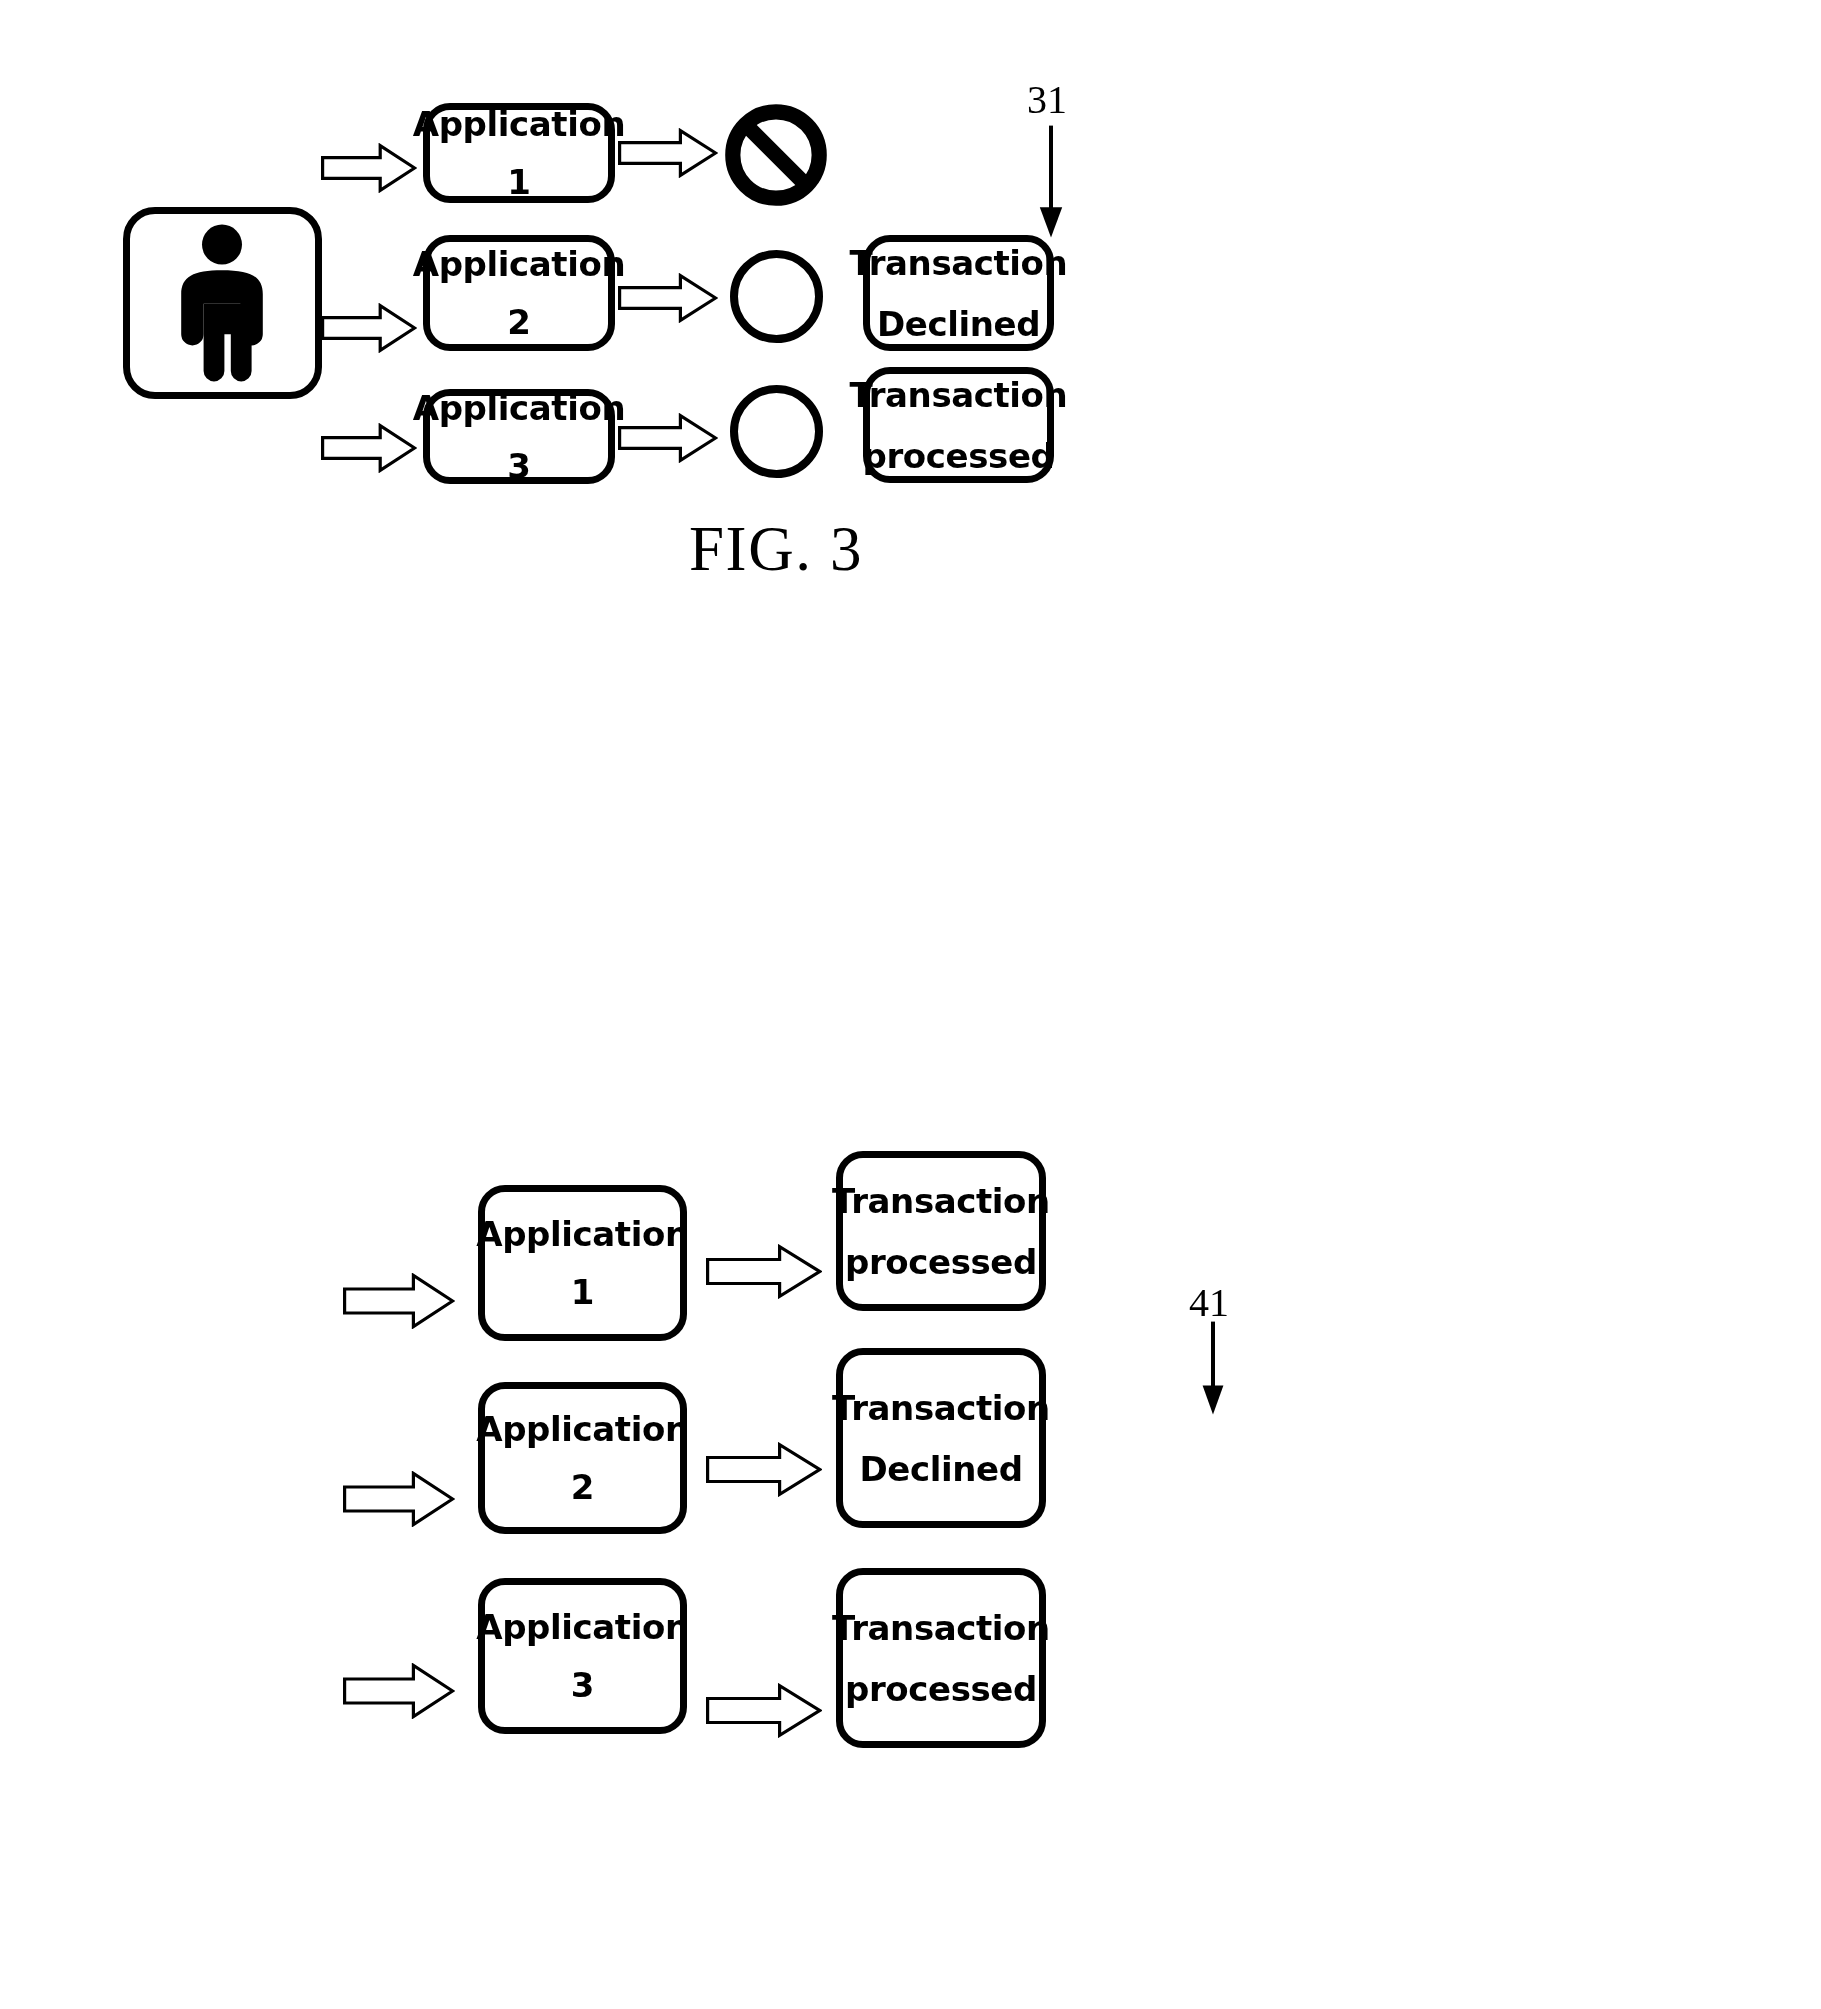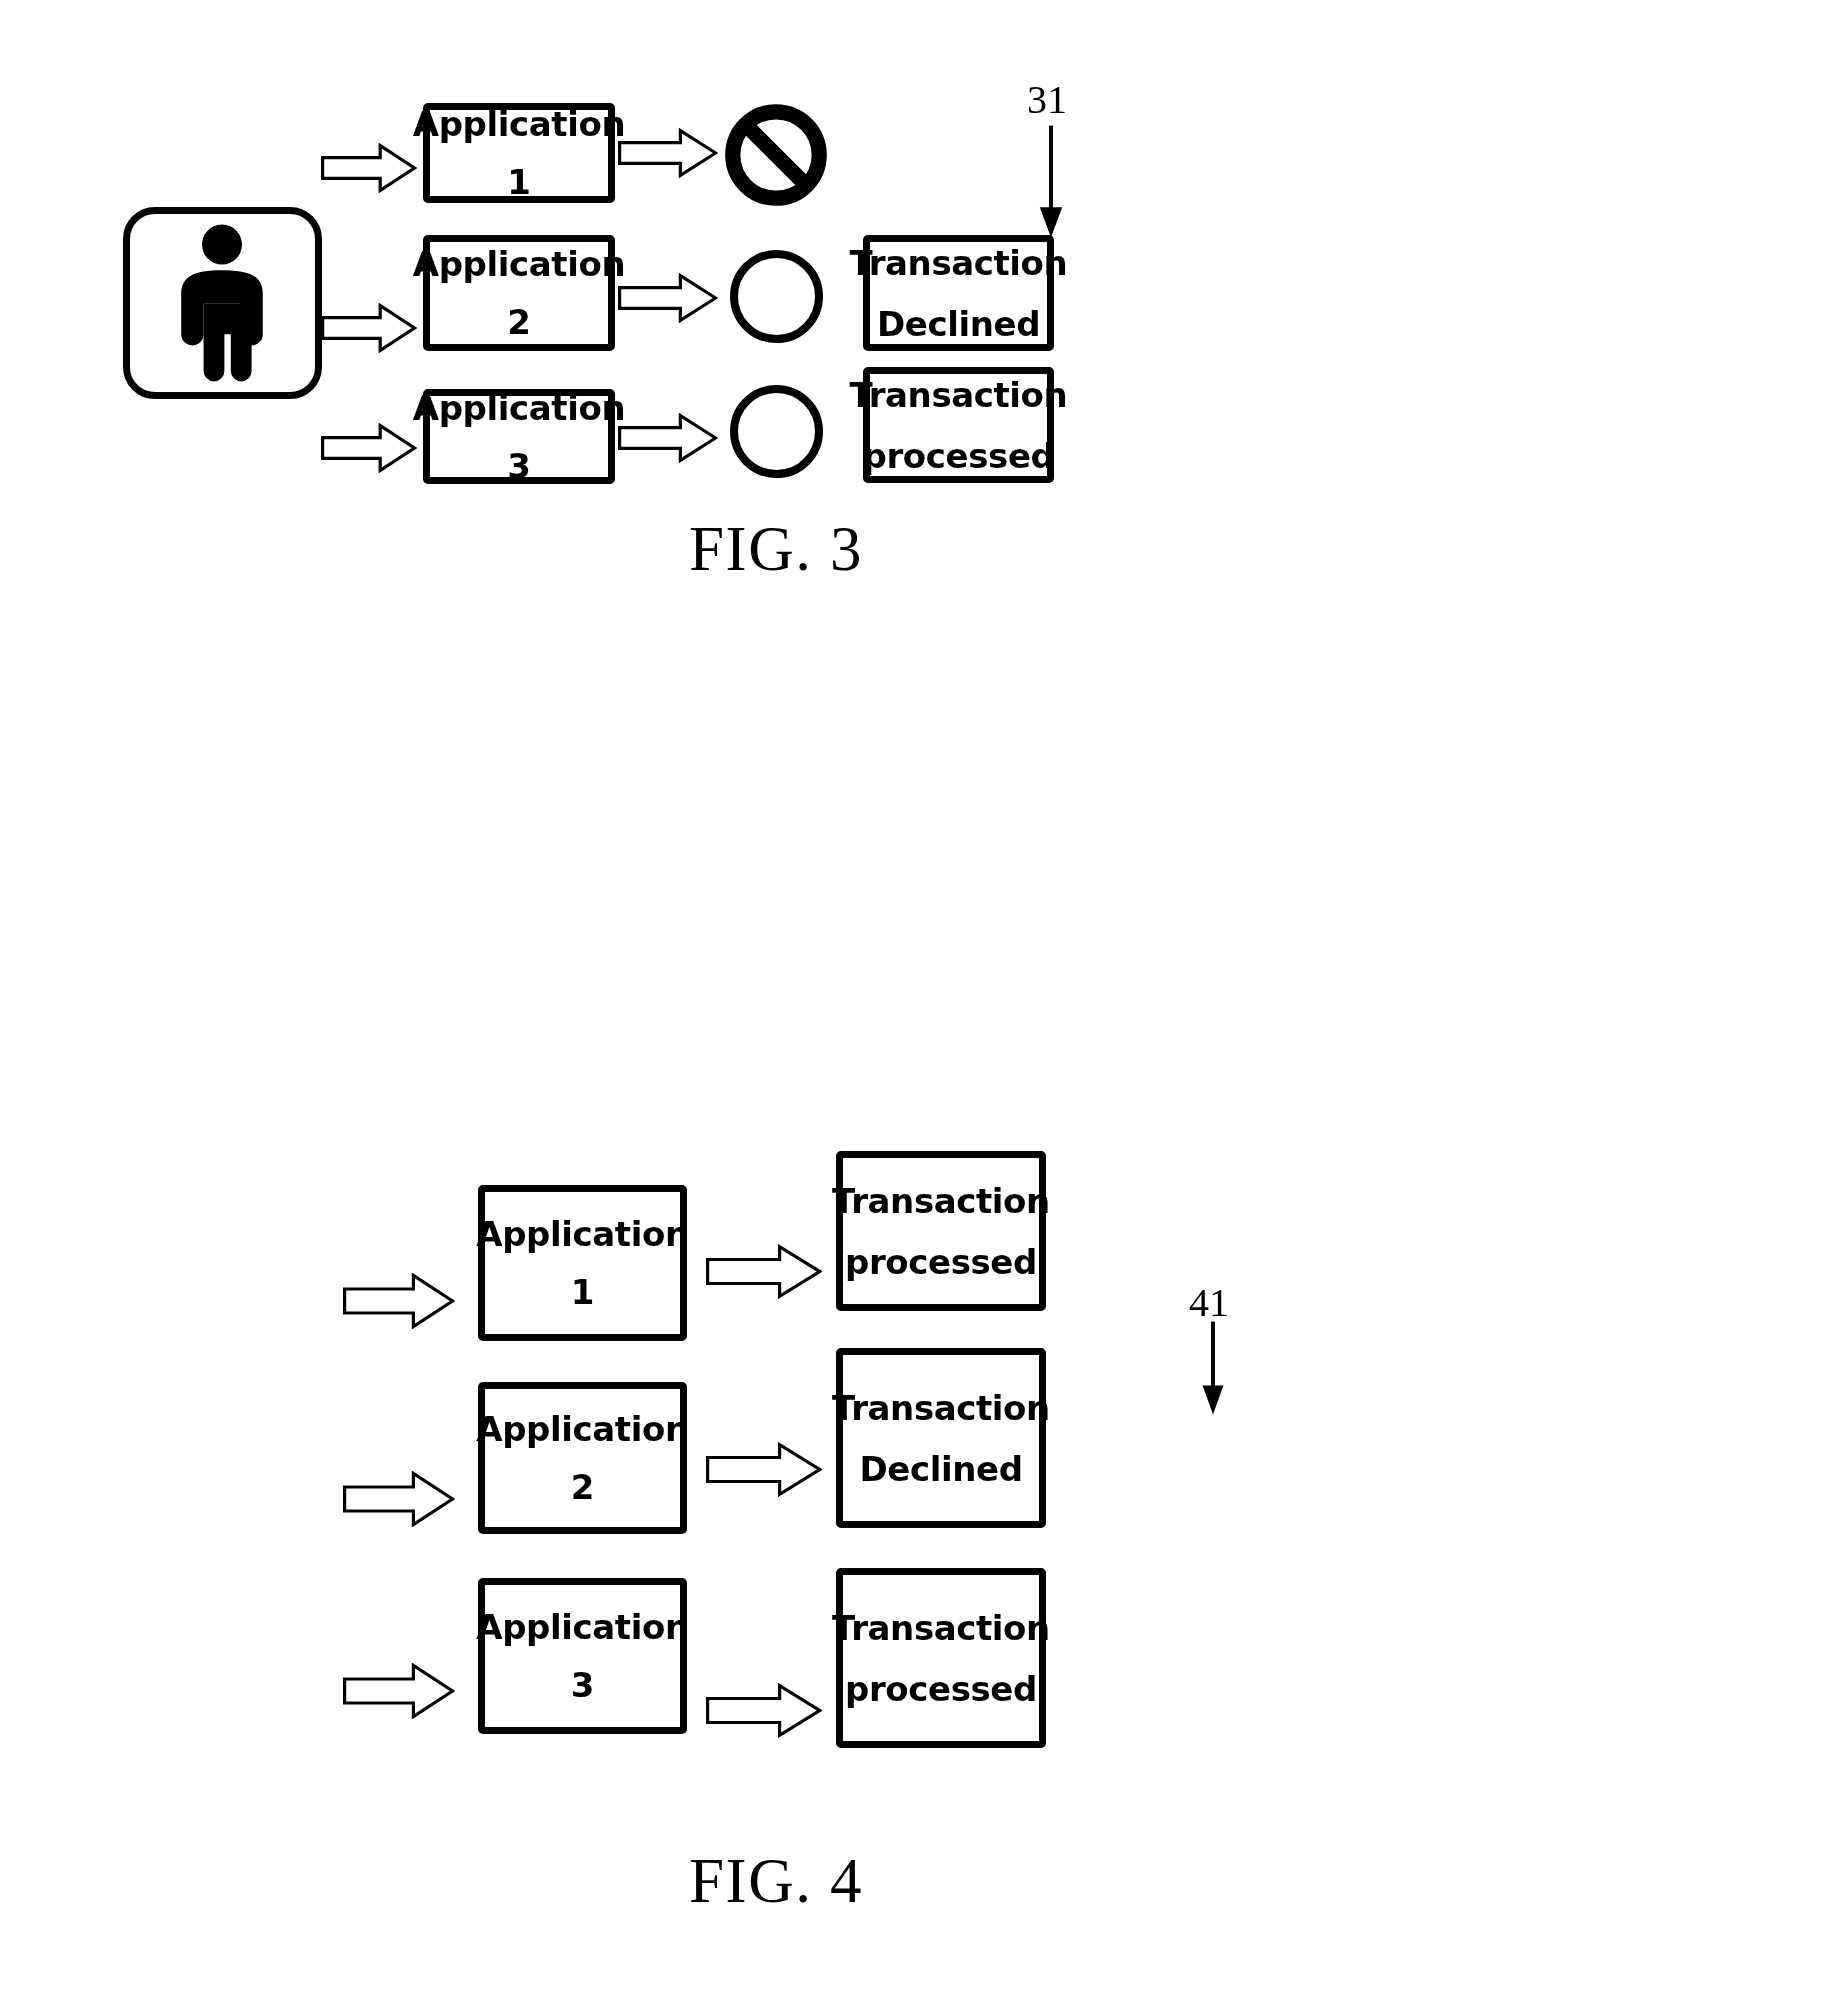--- a/index.html
+++ b/index.html
@@ -20,21 +20,21 @@
     left: 0;
     width: 1822px;
   }
 
   
   .rbox {
     position: absolute;
     box-sizing: border-box;
     background: #ffffff;
     border: 7.2px solid #000000;
-    border-radius: 5px;
+    border-radius: 27px;
     display: flex;
     flex-direction: column;
     align-items: center;
     justify-content: center;
     text-align: center;
   }
   .rbox .line {
     font-family: "DejaVu Sans", "Liberation Sans", sans-serif;
     font-weight: bold;
     font-size: 34px;
@@ -225,15 +225,14 @@
   </div>
   <div class="rbox" style="left:836px;top:341px;width:210px;height:180px;">
     <div class="line">Transaction</div>
     <div class="line">Declined</div>
   </div>
   <div class="rbox" style="left:836px;top:561px;width:210px;height:180px;">
     <div class="line">Transaction</div>
     <div class="line">processed</div>
   </div>
 
-  <div class="figcaption" style="top:838px;">FIG. 4</div>
 </div>
 
 
 </body></html>

